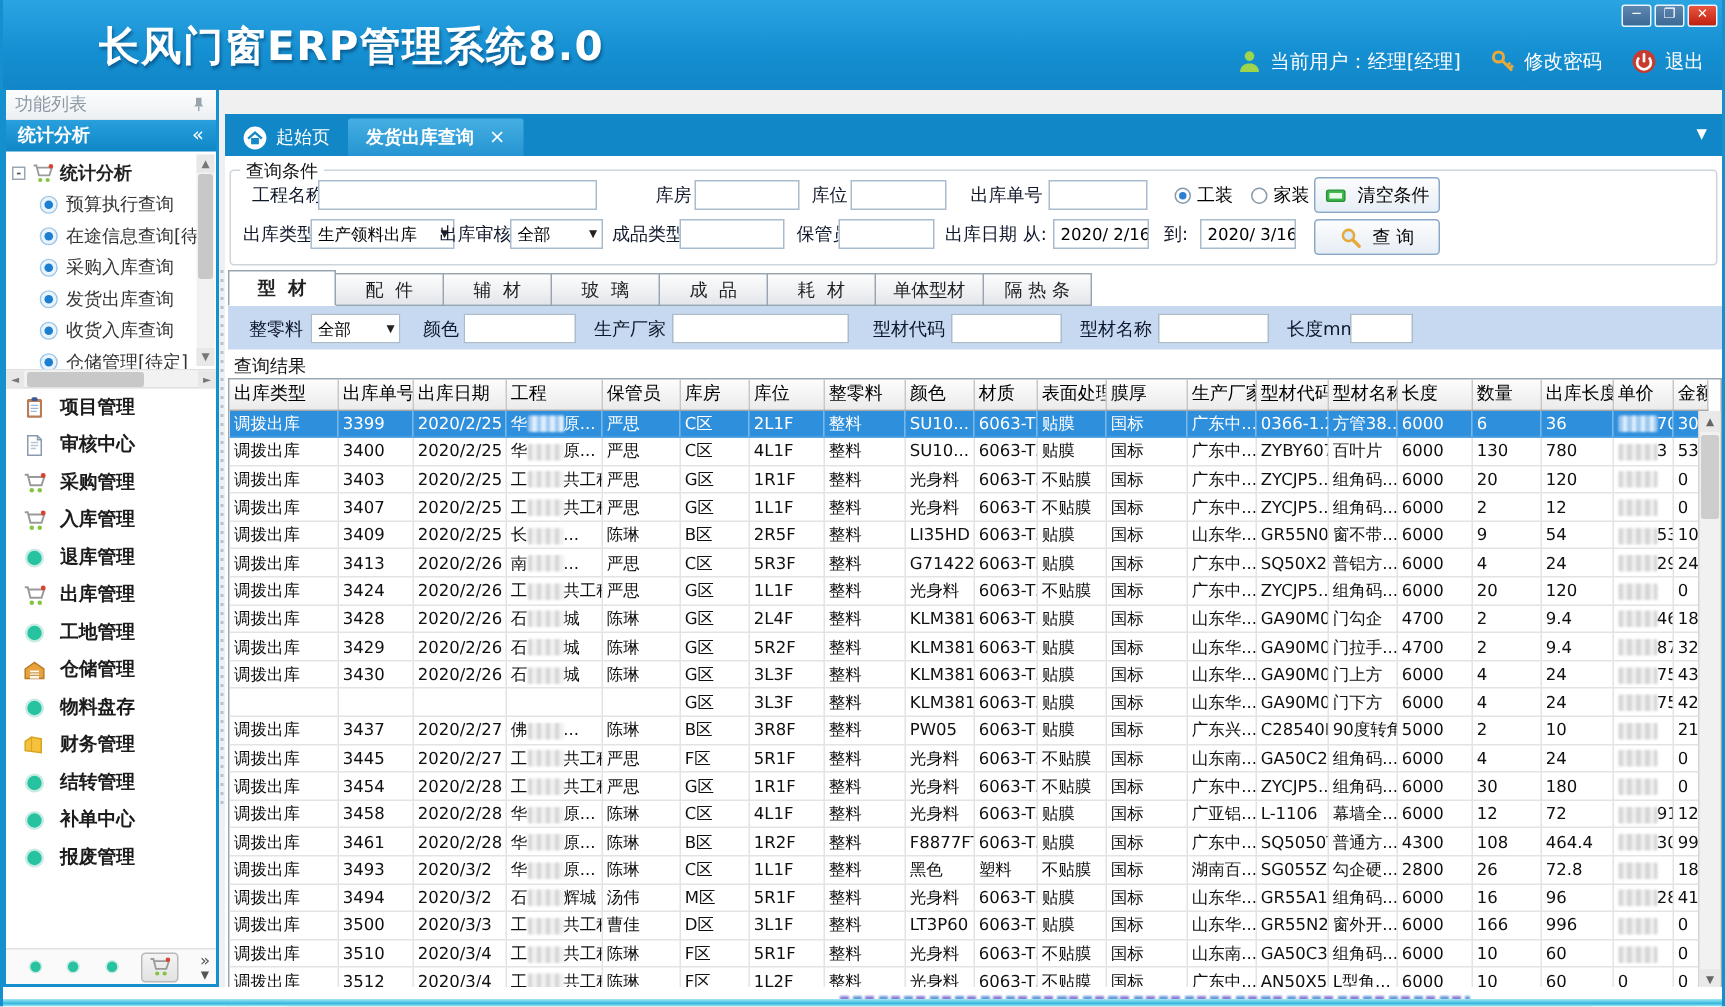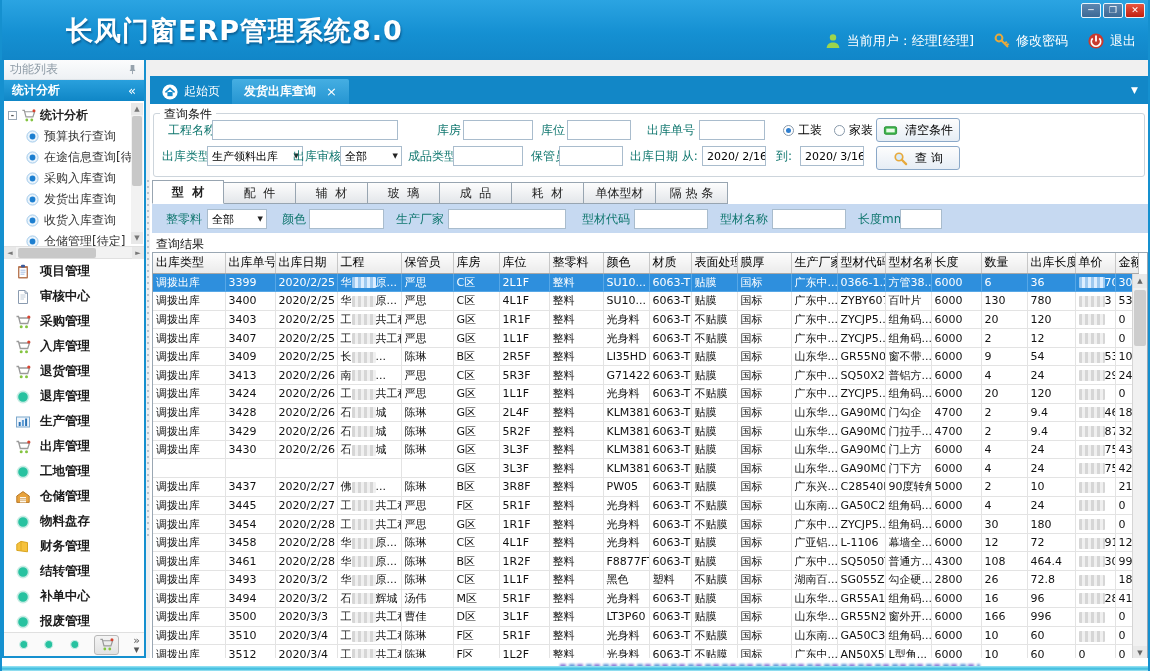--- a/index.html
+++ b/index.html
@@ -71,21 +71,21 @@
   .tabbar { position:absolute; left:0; top:0; right:0; height:28px; background:#1287c7; display:flex; align-items:flex-end; }
   .tab { height:25px; display:flex; align-items:center; gap:6px; padding:0 12px; color:#fff; cursor:pointer; }
   .tab.home .hicon { width:16px; height:16px; }
   .tab.active { background:linear-gradient(#45aee2,#2595d2); font-weight:bold; border-radius:2px 2px 0 0; }
   .tab .x { font-size:13px; font-weight:normal; margin-left:4px; cursor:pointer; }
   .tabbar .listarr { position:absolute; right:10px; top:9px; color:#fff; font-size:9px; cursor:pointer; }
 
   .qpanel { position:absolute; left:0; top:28px; right:0; height:76px; background:#fff; }
   .gbox { position:absolute; left:3px; right:3px; top:9px; bottom:3px; border:1px solid #cdd5dc; border-radius:3px; }
   .gbox-label { position:absolute; left:10px; top:2px; background:#fff; padding:0 4px; color:#111; }
-  .lbl { position:absolute; height:20px; line-height:20px; color:#0f766e; white-space:nowrap; }
+  .lbl { position:absolute; height:20px; line-height:20px; color:#0f172a; white-space:nowrap; }
   .inp { position:absolute; height:20px; border:1px solid #a9bccd; background:#fff; font:11px "DejaVu Sans",sans-serif; padding:0 3px; }
   .combo { position:absolute; height:20px; border:1px solid #a9bccd; background:#fff; font-size:11px;
     display:flex; align-items:center; justify-content:space-between; padding:0 3px 0 4px; cursor:pointer; white-space:nowrap; overflow:hidden; }
   .combo .arr { font-size:7px; color:#222; margin-left:2px; }
   .radio { position:absolute; display:flex; align-items:center; gap:4px; height:20px; cursor:pointer; }
   .rdot { width:11px; height:11px; border-radius:50%; border:1px solid #8899aa; background:#fff; position:relative; }
   .rdot.on::after { content:""; position:absolute; left:2px; top:2px; right:2px; bottom:2px; background:#2f7fd0; border-radius:50%; }
   .btn { position:absolute; height:24px; border:1px solid #8aa8c8; border-radius:3px;
     background:linear-gradient(#fdfdfd,#e6edf5); display:flex; align-items:center; justify-content:center;
     gap:7px; font-size:12px; cursor:pointer; }
@@ -287,41 +287,23 @@
           <span class="micon"><svg viewBox="0 0 16 16" width="100%" height="100%">
               <path d="M1.5 2.5h2l1.8 7h7.4l1.8-5.5H4.3" fill="none" stroke="#9a9a9a" stroke-width="1.3"></path>
               <circle cx="6.2" cy="12.8" r="1.5" fill="#84c441"></circle>
               <circle cx="11.5" cy="12.8" r="1.5" fill="#84c441"></circle>
               <circle cx="13.8" cy="3" r="1.6" fill="#d8432f"></circle>
             </svg></span>
           <span>入库管理</span>
         </div>
         <div class="menu-item">
           <span class="micon"><svg viewBox="0 0 16 16" width="100%" height="100%">
-              <path d="M1.5 2.5h2l1.8 7h7.4l1.8-5.5H4.3" fill="none" stroke="#9a9a9a" stroke-width="1.3"></path>
-              <circle cx="6.2" cy="12.8" r="1.5" fill="#84c441"></circle>
-              <circle cx="11.5" cy="12.8" r="1.5" fill="#84c441"></circle>
-              <circle cx="13.8" cy="3" r="1.6" fill="#d8432f"></circle>
-            </svg></span>
-          <span>退货管理</span>
-        </div>
-        <div class="menu-item">
-          <span class="micon"><svg viewBox="0 0 16 16" width="100%" height="100%">
               <circle cx="8" cy="8" r="5.6" fill="#27c2a0" stroke="#c8ece4" stroke-width="1.6"></circle>
             </svg></span>
           <span>退库管理</span>
-        </div>
-        <div class="menu-item">
-          <span class="micon"><svg viewBox="0 0 16 16" width="100%" height="100%">
-              <rect x="1.5" y="3" width="13" height="10" fill="#eef4fb" stroke="#7ba7cc"></rect>
-              <rect x="3.7" y="8" width="2" height="4" fill="#2e75b6"></rect>
-              <rect x="6.9" y="6" width="2" height="6" fill="#5b9bd5"></rect>
-              <rect x="10.1" y="4.5" width="2" height="7.5" fill="#2e75b6"></rect>
-            </svg></span>
-          <span>生产管理</span>
         </div>
         <div class="menu-item">
           <span class="micon"><svg viewBox="0 0 16 16" width="100%" height="100%">
               <path d="M1.5 2.5h2l1.8 7h7.4l1.8-5.5H4.3" fill="none" stroke="#9a9a9a" stroke-width="1.3"></path>
               <circle cx="6.2" cy="12.8" r="1.5" fill="#84c441"></circle>
               <circle cx="11.5" cy="12.8" r="1.5" fill="#84c441"></circle>
               <circle cx="13.8" cy="3" r="1.6" fill="#d8432f"></circle>
             </svg></span>
           <span>出库管理</span>
         </div>

